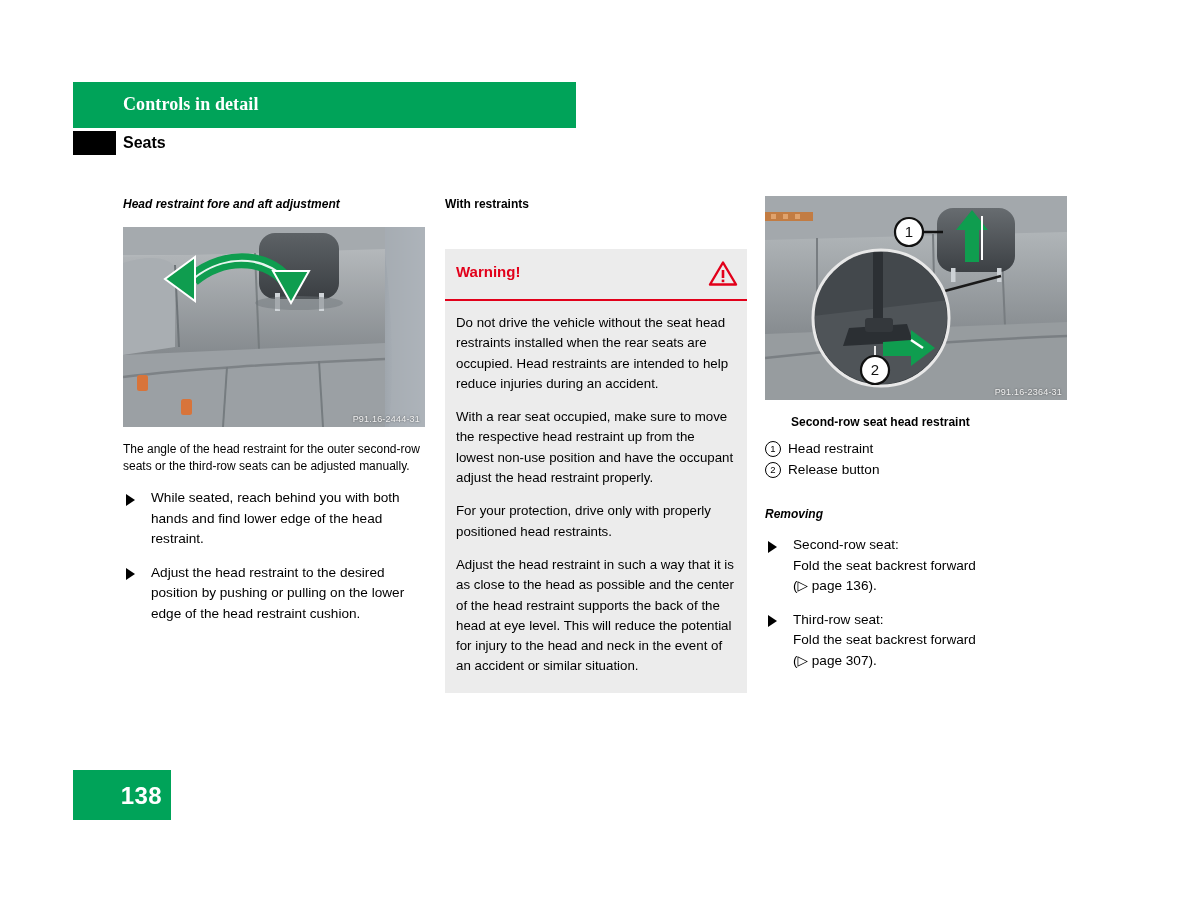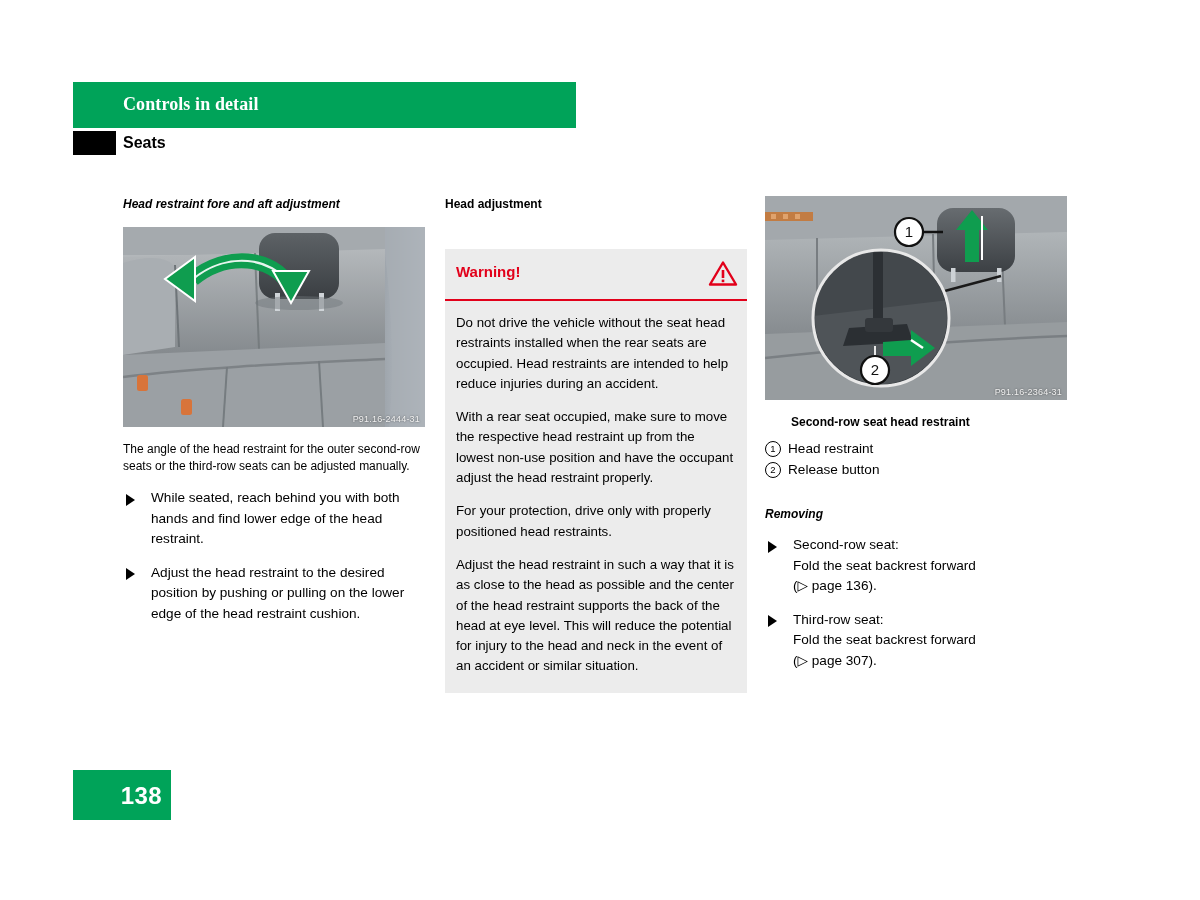--- a/index.html
+++ b/index.html
@@ -290,21 +290,21 @@
       </li>
       <li>
         <span class="tri"></span>
         <span>Adjust the head restraint to the desired position by pushing or pulling on the lower edge of the head restraint cushion.</span>
       </li>
     </ul>
   </div>
 
   <div class="col col-mid">
 
-    <div class="sec-head">Head adjustment</div>
+    <div class="sec-head">With restraints</div>
 
     <div class="warnbox">
       <div class="wb-head">
         <div class="wb-title">Warning!</div>
         <svg class="wb-icon" viewBox="0 0 30 27">
           <path d="M15 2.5 L28 24.5 L2 24.5 Z" fill="none" stroke="#e2001a" stroke-width="2.4" stroke-linejoin="round"></path>
           <rect x="13.7" y="10" width="2.6" height="8" fill="#e2001a"></rect>
           <rect x="13.7" y="19.6" width="2.6" height="2.6" fill="#e2001a"></rect>
         </svg>
       </div>

